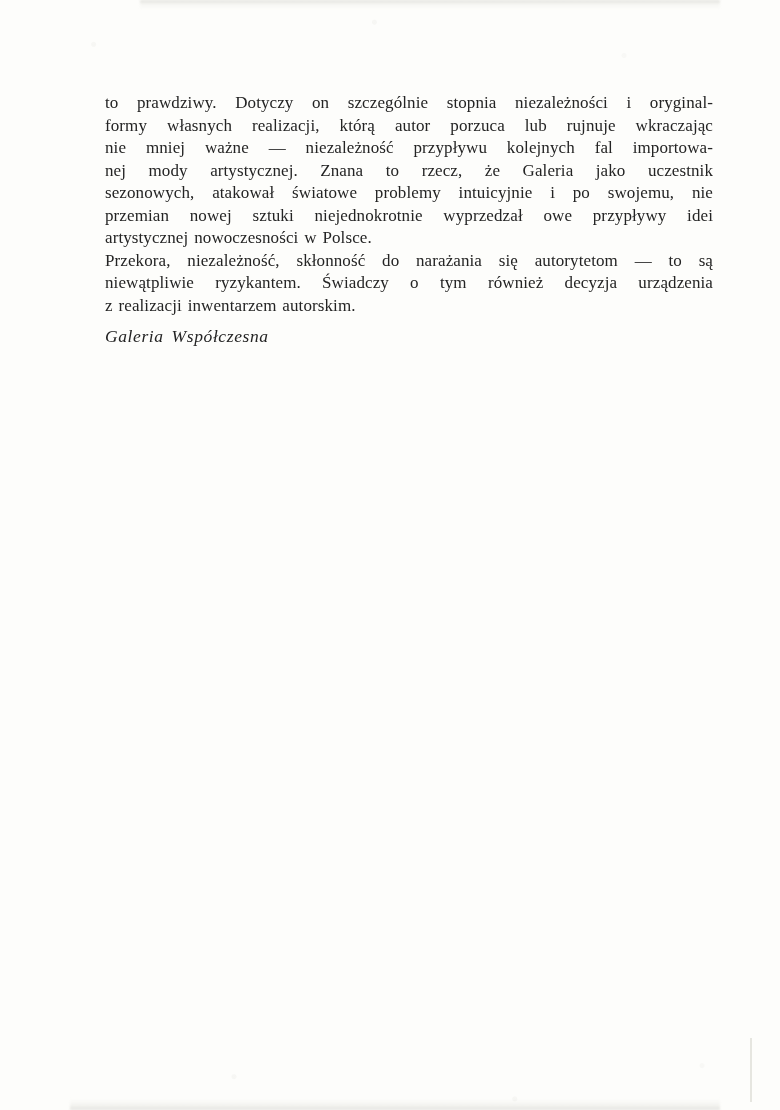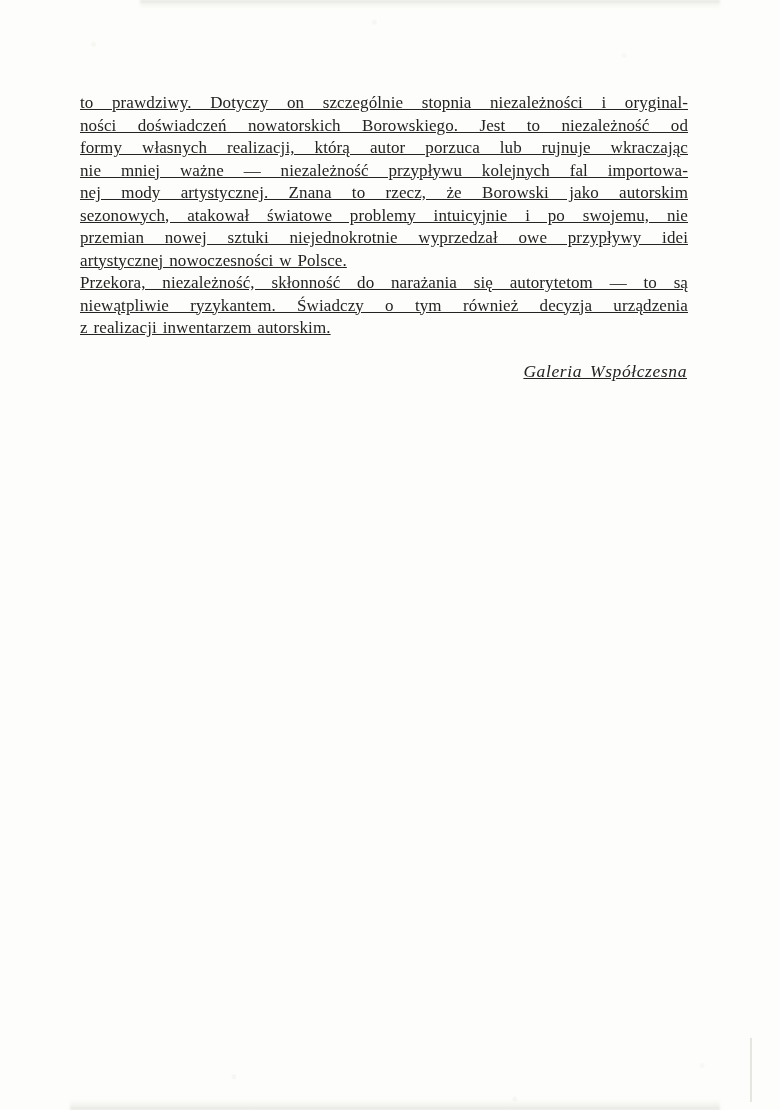--- a/index.html
+++ b/index.html
@@ -54,70 +54,68 @@
     position: absolute;
     right: 28px;
     bottom: 8px;
     width: 2px;
     height: 64px;
     background: rgba(185,185,175,0.35);
     filter: blur(0.5px);
   }
   .text-block {
     position: absolute;
-    left: 80px;
+    left: 105px;
     top: 92px;
     width: 608px;
     font-size: 17px;
     line-height: 22.5px;
     color: #242424;
     letter-spacing: 0.1px;
     word-spacing: 1.5px;
-    text-decoration: underline;
   }
   .para {
     margin: 0;
     padding: 0;
   }
   .line {
     display: block;
     text-align: justify;
     text-align-last: justify;
   }
   .line.final {
     text-align: right;
     text-align-last: left;
   }
   .signature {
-    margin-top: 20px;
-    text-align: right;
+    margin-top: 8px;
+    text-align: left;
     font-style: italic;
     font-weight: 500;
     font-size: 17.5px;
     letter-spacing: 0.6px;
     word-spacing: 3px;
     color: #242424;
     padding-right: 1px;
   }
 </style>
 </head>
 <body>
 
 <div class="page">
 
   <div class="scan-edge-top"></div>
 
   <div class="text-block">
 
     <p class="para">
       <span class="line">to prawdziwy. Dotyczy on szczególnie stopnia niezależności i oryginal-</span>
-      <span class="line">ności doświadczeń nowatorskich Borowskiego. Jest to niezależność od</span>
       <span class="line">formy własnych realizacji, którą autor porzuca lub rujnuje wkraczając</span>
       <span class="line">nie mniej ważne — niezależność przypływu kolejnych fal importowa-</span>
-      <span class="line">nej mody artystycznej. Znana to rzecz, że Borowski jako autorskim</span>
+      <span class="line">nej mody artystycznej. Znana to rzecz, że Galeria jako uczestnik</span>
       <span class="line">sezonowych, atakował światowe problemy intuicyjnie i po swojemu, nie</span>
       <span class="line">przemian nowej sztuki niejednokrotnie wyprzedzał owe przypływy idei</span>
       <span class="line final">artystycznej nowoczesności w Polsce.</span>
     </p>
 
     <p class="para">
       <span class="line">Przekora, niezależność, skłonność do narażania się autorytetom — to są</span>
       <span class="line">niewątpliwie ryzykantem. Świadczy o tym również decyzja urządzenia</span>
       <span class="line final">z realizacji inwentarzem autorskim.</span>
     </p>

